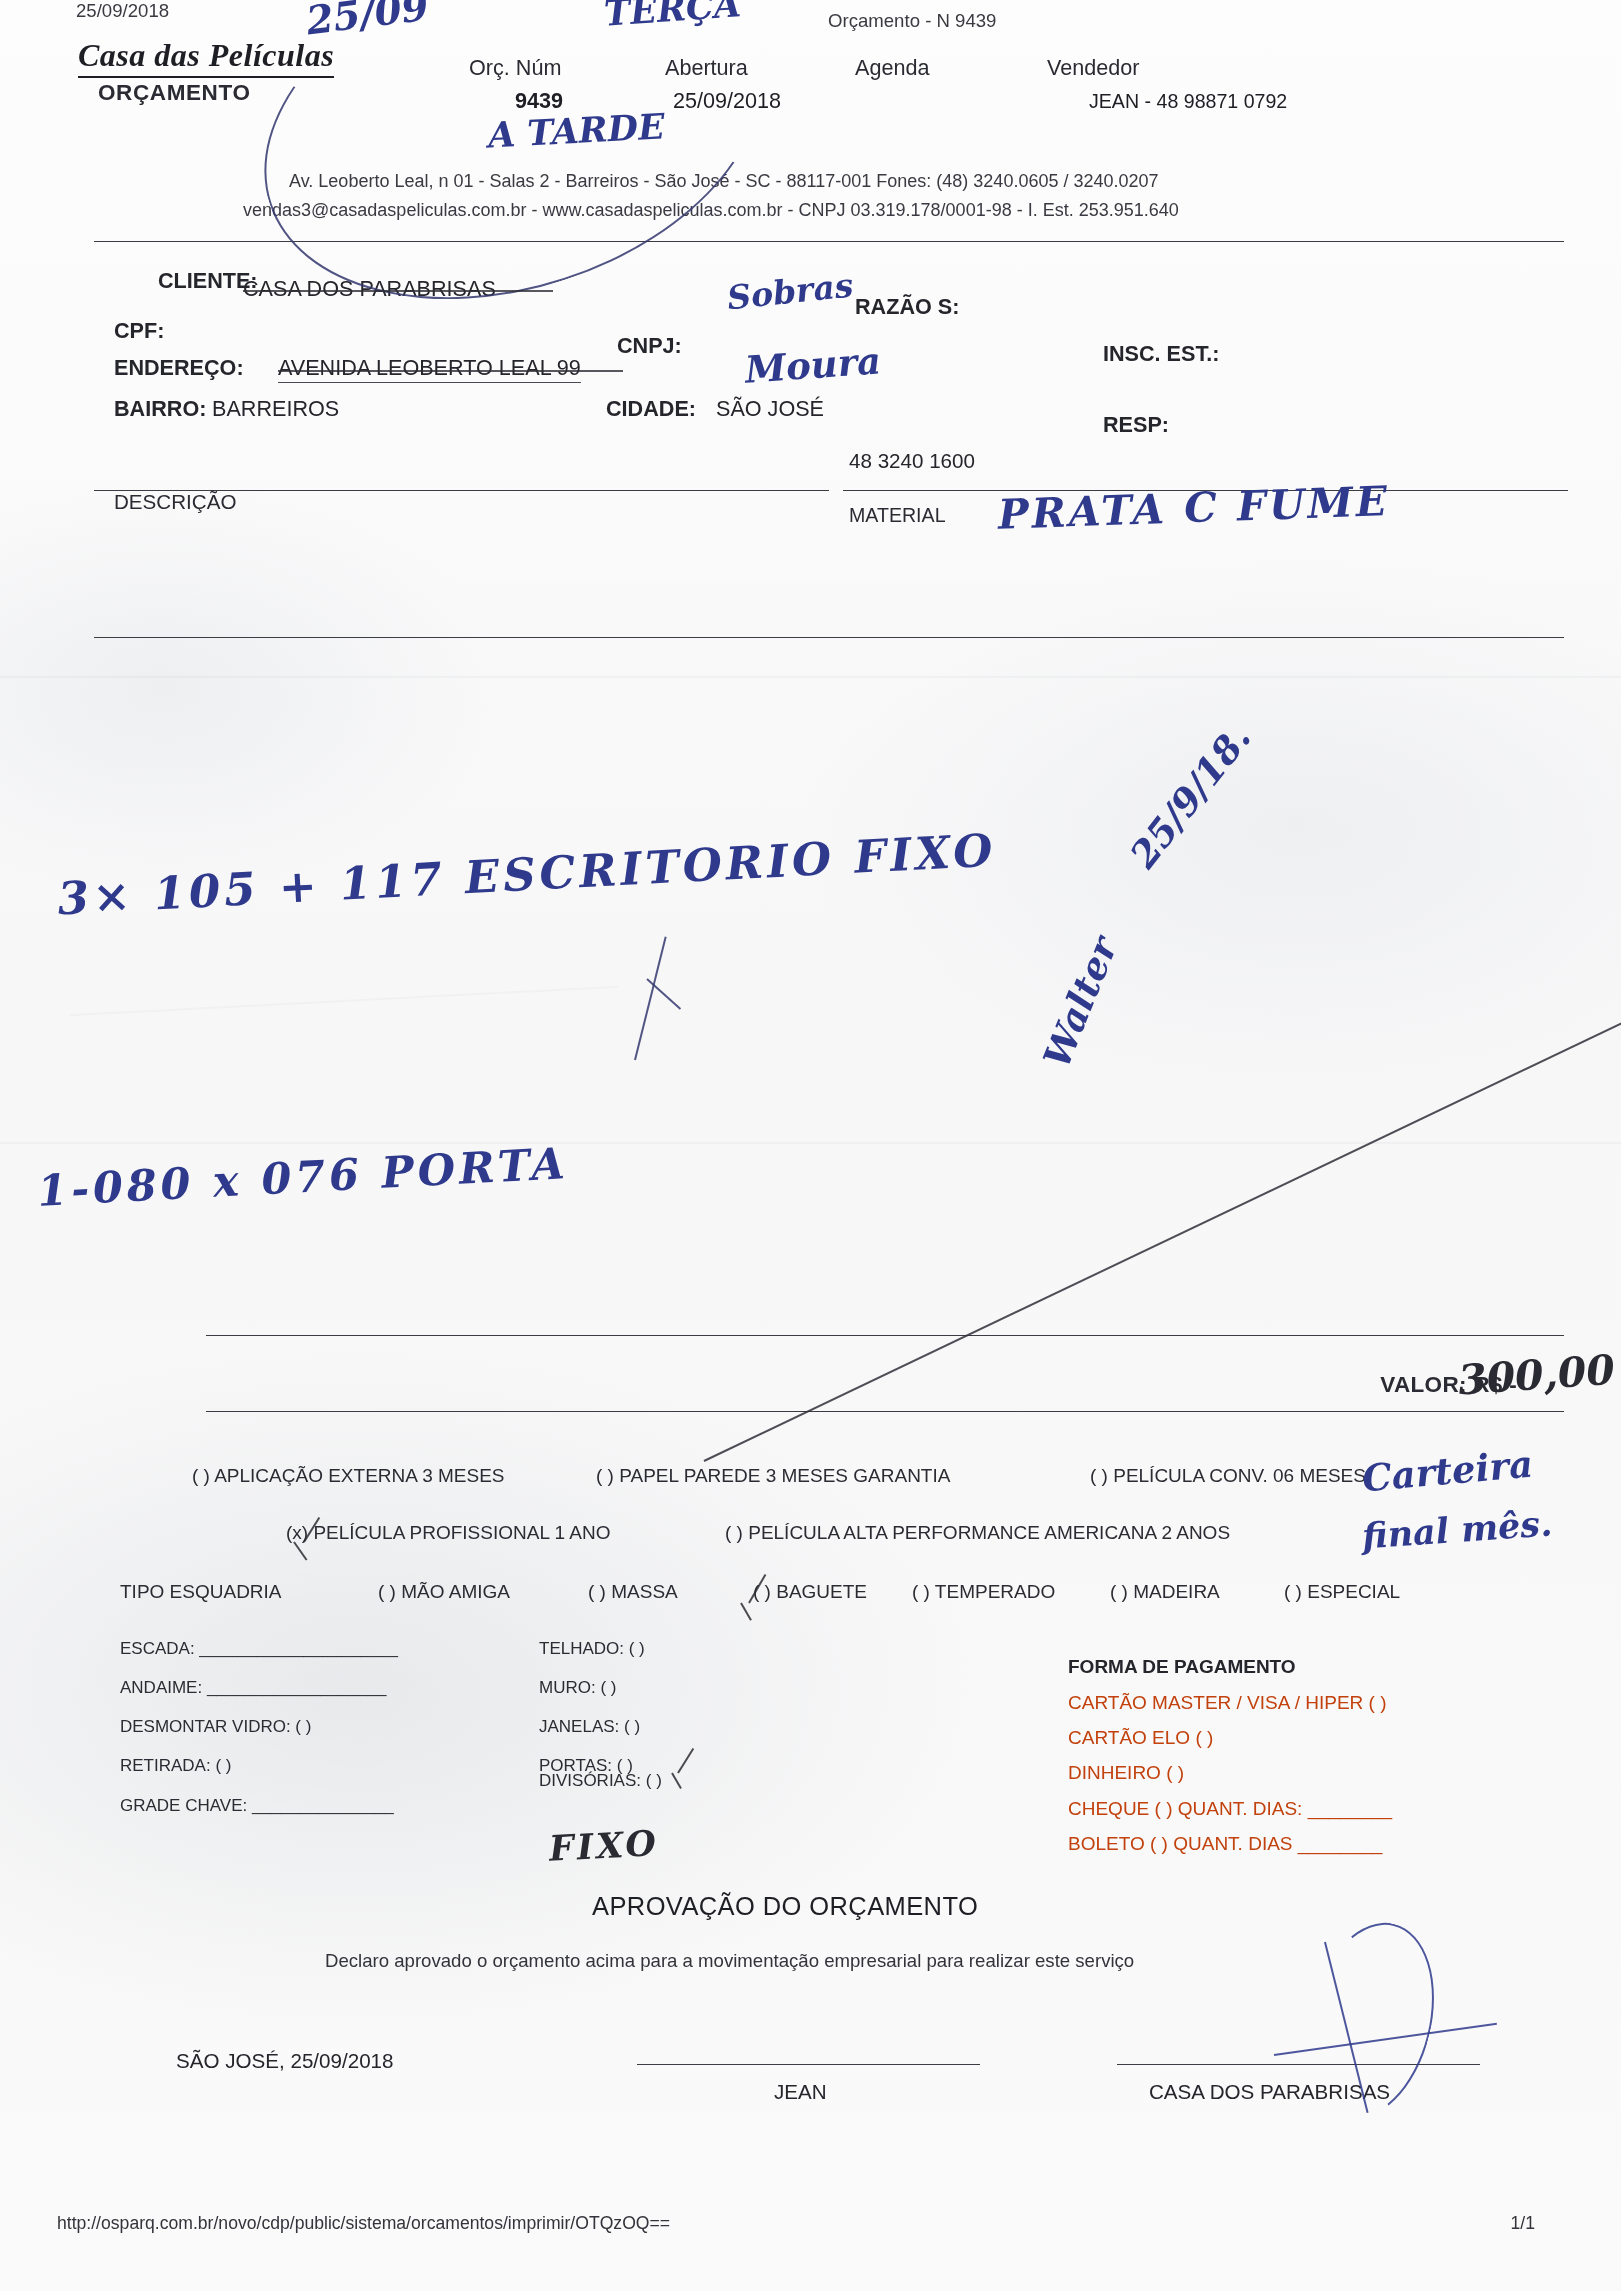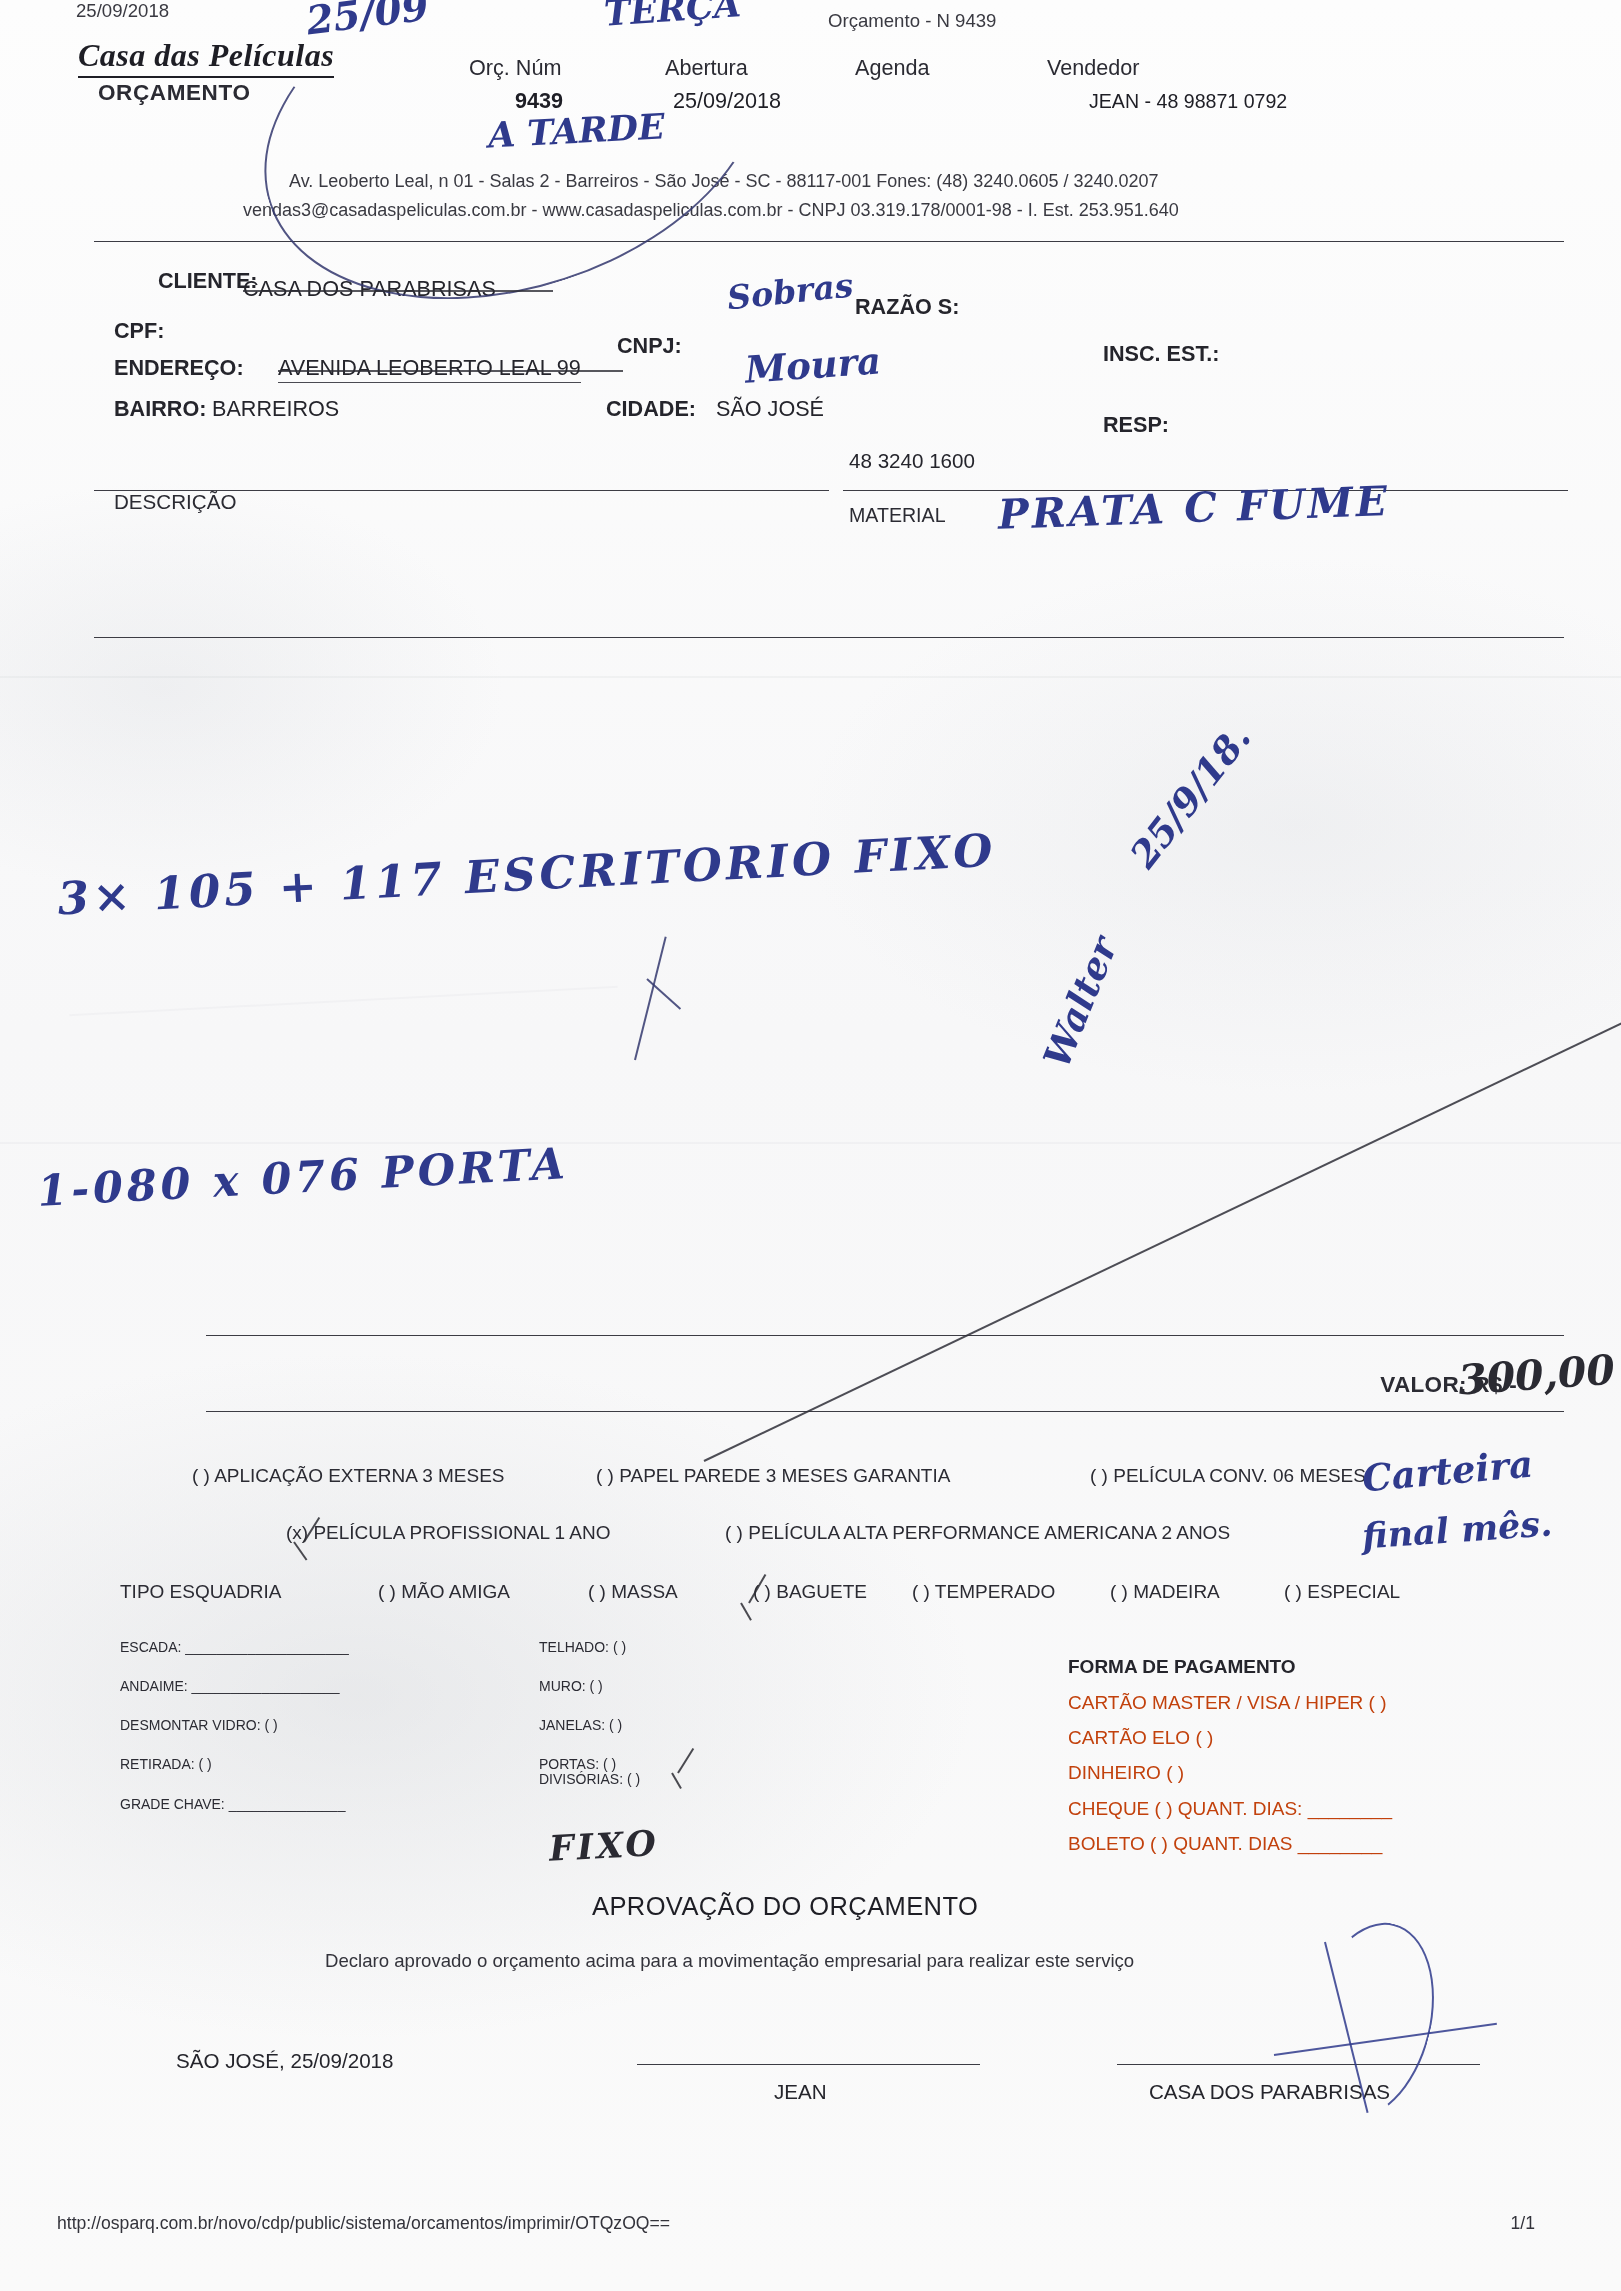--- a/index.html
+++ b/index.html
@@ -61,21 +61,21 @@
 
   .f-label { font-size: 21.6px; font-weight: bold; color: #25252c; }
   .f-value { font-size: 21.6px; font-weight: normal; color: #25252c; }
 
   .underline-txt { border-bottom: 1.4px solid #4a4a52; padding-bottom: 1px; }
 
   .valor { right: 104px; top: 1372px; font-size: 22.5px; font-weight: bold; letter-spacing: 0.3px; }
 
   .opts { font-size: 19px; color: #2b2b33; }
 
-  .small-l { font-size: 14px; color: #2b2b33; }
+  .small-l { font-size: 17px; color: #2b2b33; }
 
   .pay-title { font-size: 19px; font-weight: bold; color: #25252c; }
   .pay-line { font-size: 19px; color: #c2410c; }
 
   .approve-title { font-size: 25.5px; letter-spacing: 0.4px; color: #1e1e25; }
   .approve-sub { font-size: 18.6px; color: #33333b; }
 
   .sig-line { position: absolute; height: 1.4px; background: #3c3c44; }
   .sig-cap { font-size: 20.6px; color: #25252c; }
 

